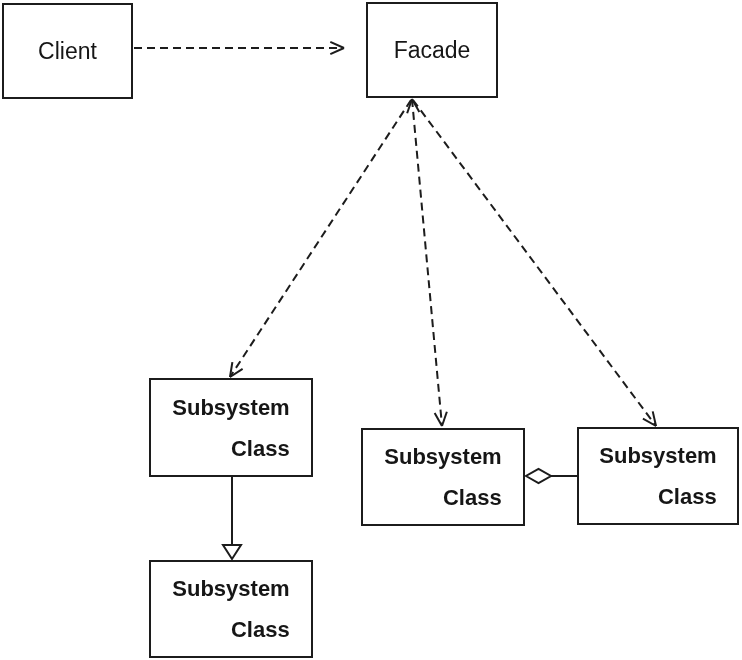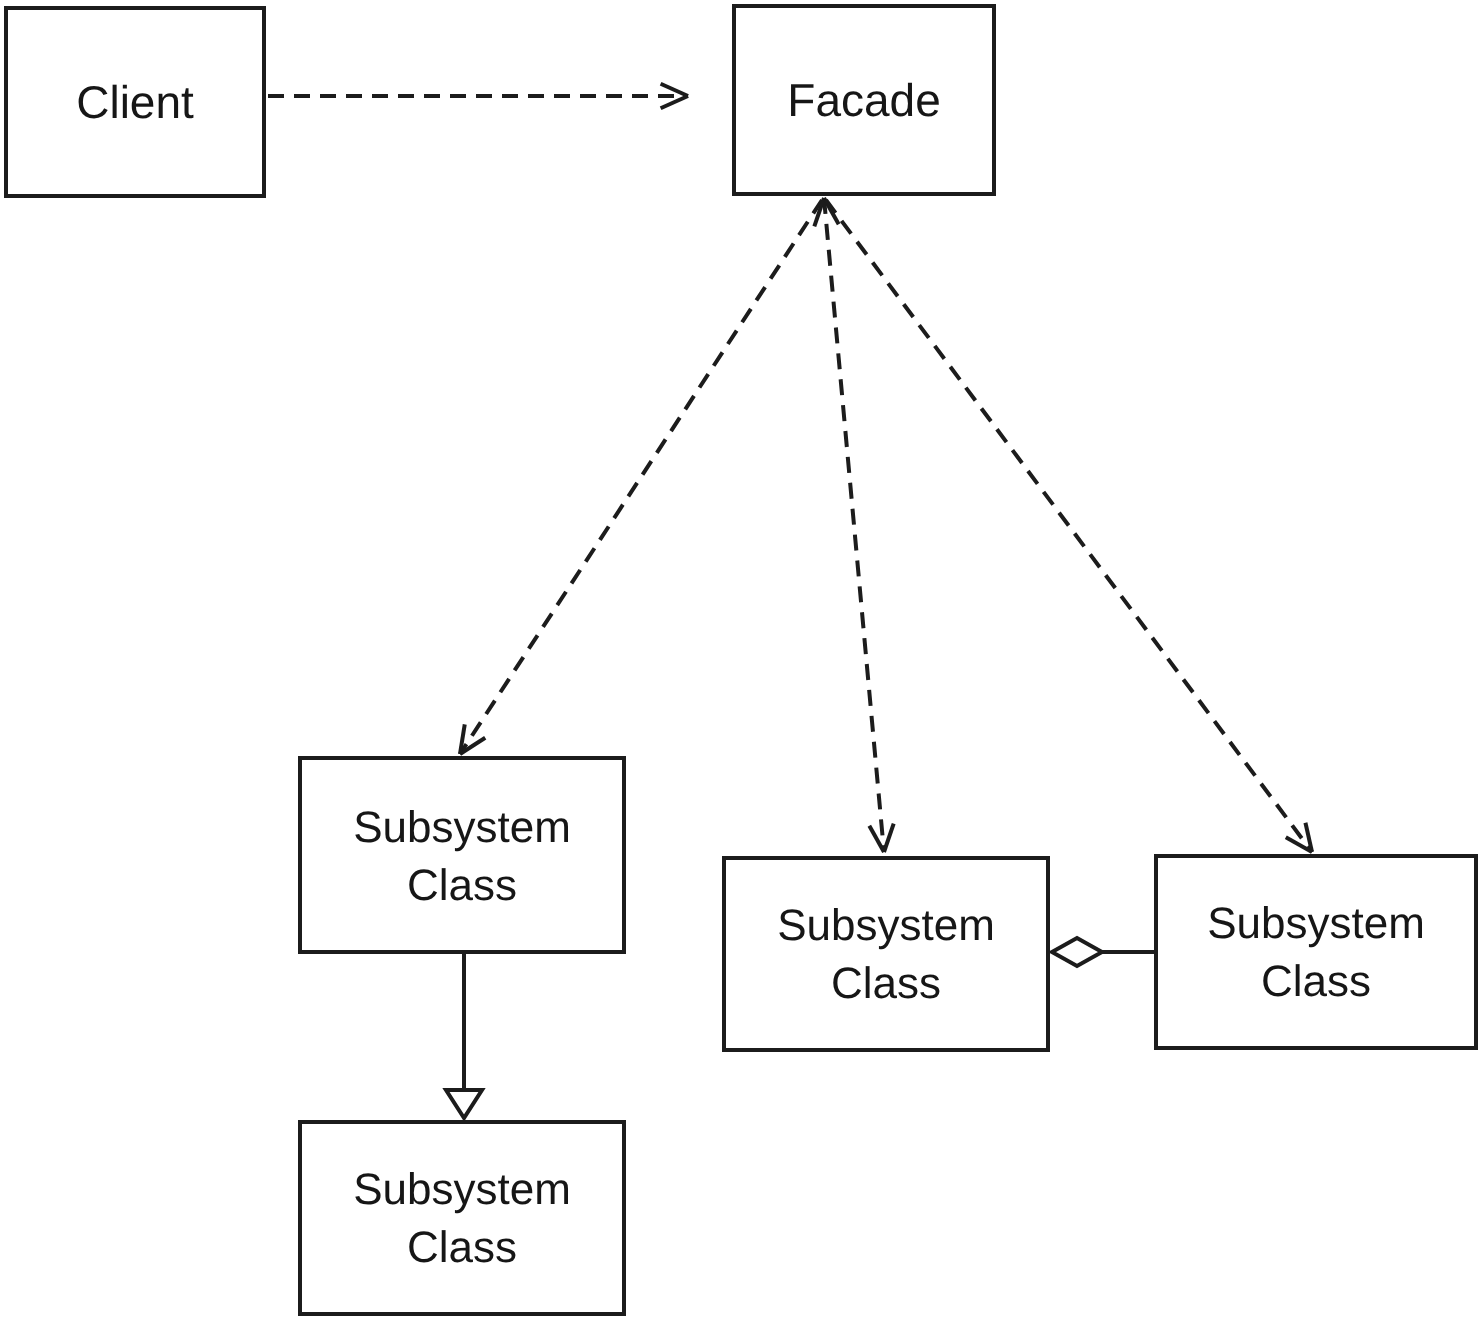--- a/index.html
+++ b/index.html
@@ -22,33 +22,34 @@
     display: block;
   }
   .node {
     position: absolute;
     box-sizing: border-box;
     border: 2px solid #1c1c1c;
     background: #ffffff;
     display: flex;
     align-items: center;
     justify-content: center;
-    text-align: center;
+    text-align: right;
     color: #161616;
   }
   .node .label {
     white-space: pre-line;
   }
   .node--top {
     font-size: 23px;
     line-height: 26px;
   }
   .node--sub {
     font-size: 22px;
-    line-height: 29px;
+    line-height: 41px;
+    font-weight: bold;
   }
 </style>
 </head>
 <body>
 
 <div class="canvas">
 
   <svg class="edges" width="742" height="660" viewBox="0 0 742 660">
       <g>
         <line x1="134" y1="48" x2="344" y2="48" stroke="#1c1c1c" stroke-width="2" stroke-dasharray="8 5"></line>

